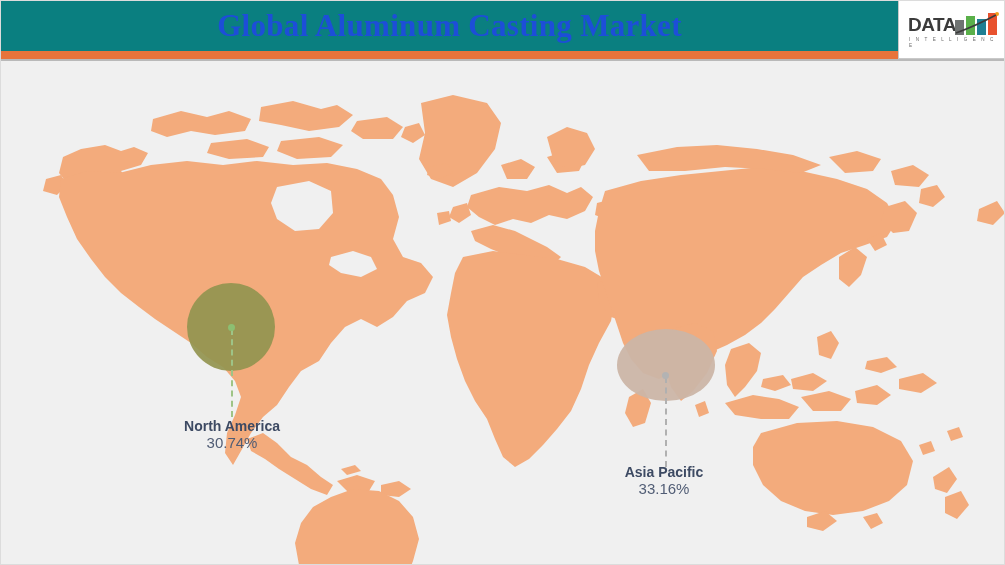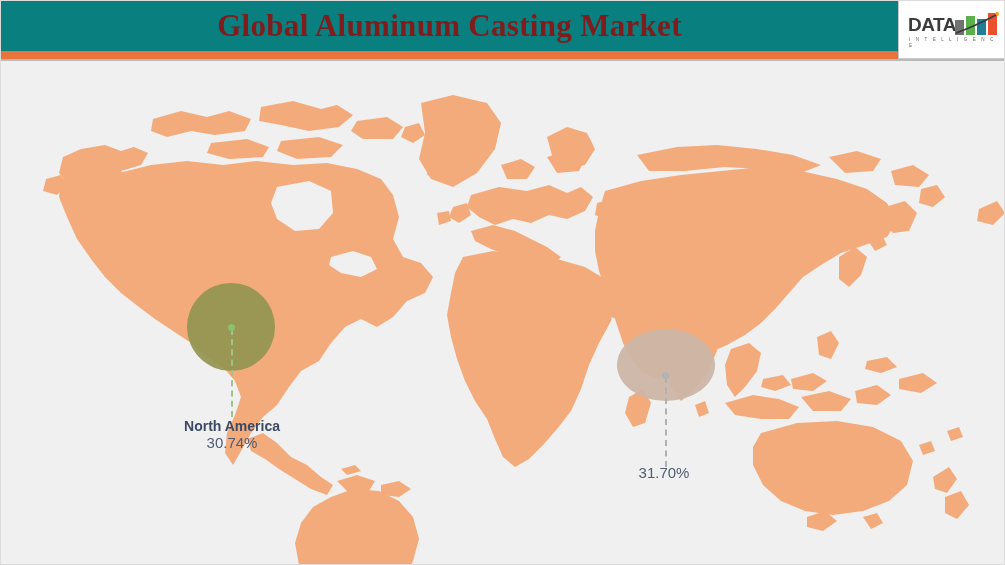--- a/index.html
+++ b/index.html
@@ -40,21 +40,21 @@
     background: #b9b9b9;
   }
   .title {
     position: absolute;
     left: 0; top: 0;
     width: 897px;
     height: 50px;
     display: flex;
     align-items: center;
     justify-content: center;
-    color: #7f1d1d;
+    color: #1d4ed8;
     font-family: "Liberation Serif", "DejaVu Serif", serif;
     font-weight: bold;
     font-size: 31px;
     letter-spacing: 0.3px;
     white-space: nowrap;
   }
   
   .logo-panel {
     position: absolute;
     left: 897px; top: 0;
@@ -304,17 +304,18 @@
     <div class="bubble bubble-ap"></div>
     <div class="leader leader-ap"></div>
     <div class="bubble-core core-ap"></div>
 
     <div class="callout callout-na">
       <div class="callout-name">North America</div>
       <div class="callout-value">30.74%</div>
     </div>
 
     <div class="callout callout-ap">
-      <div class="callout-value">31.70%</div>
+      <div class="callout-name">Asia Pacific</div>
+      <div class="callout-value">33.16%</div>
     </div>
 
   </div>
 </div>
 
 </body></html>

